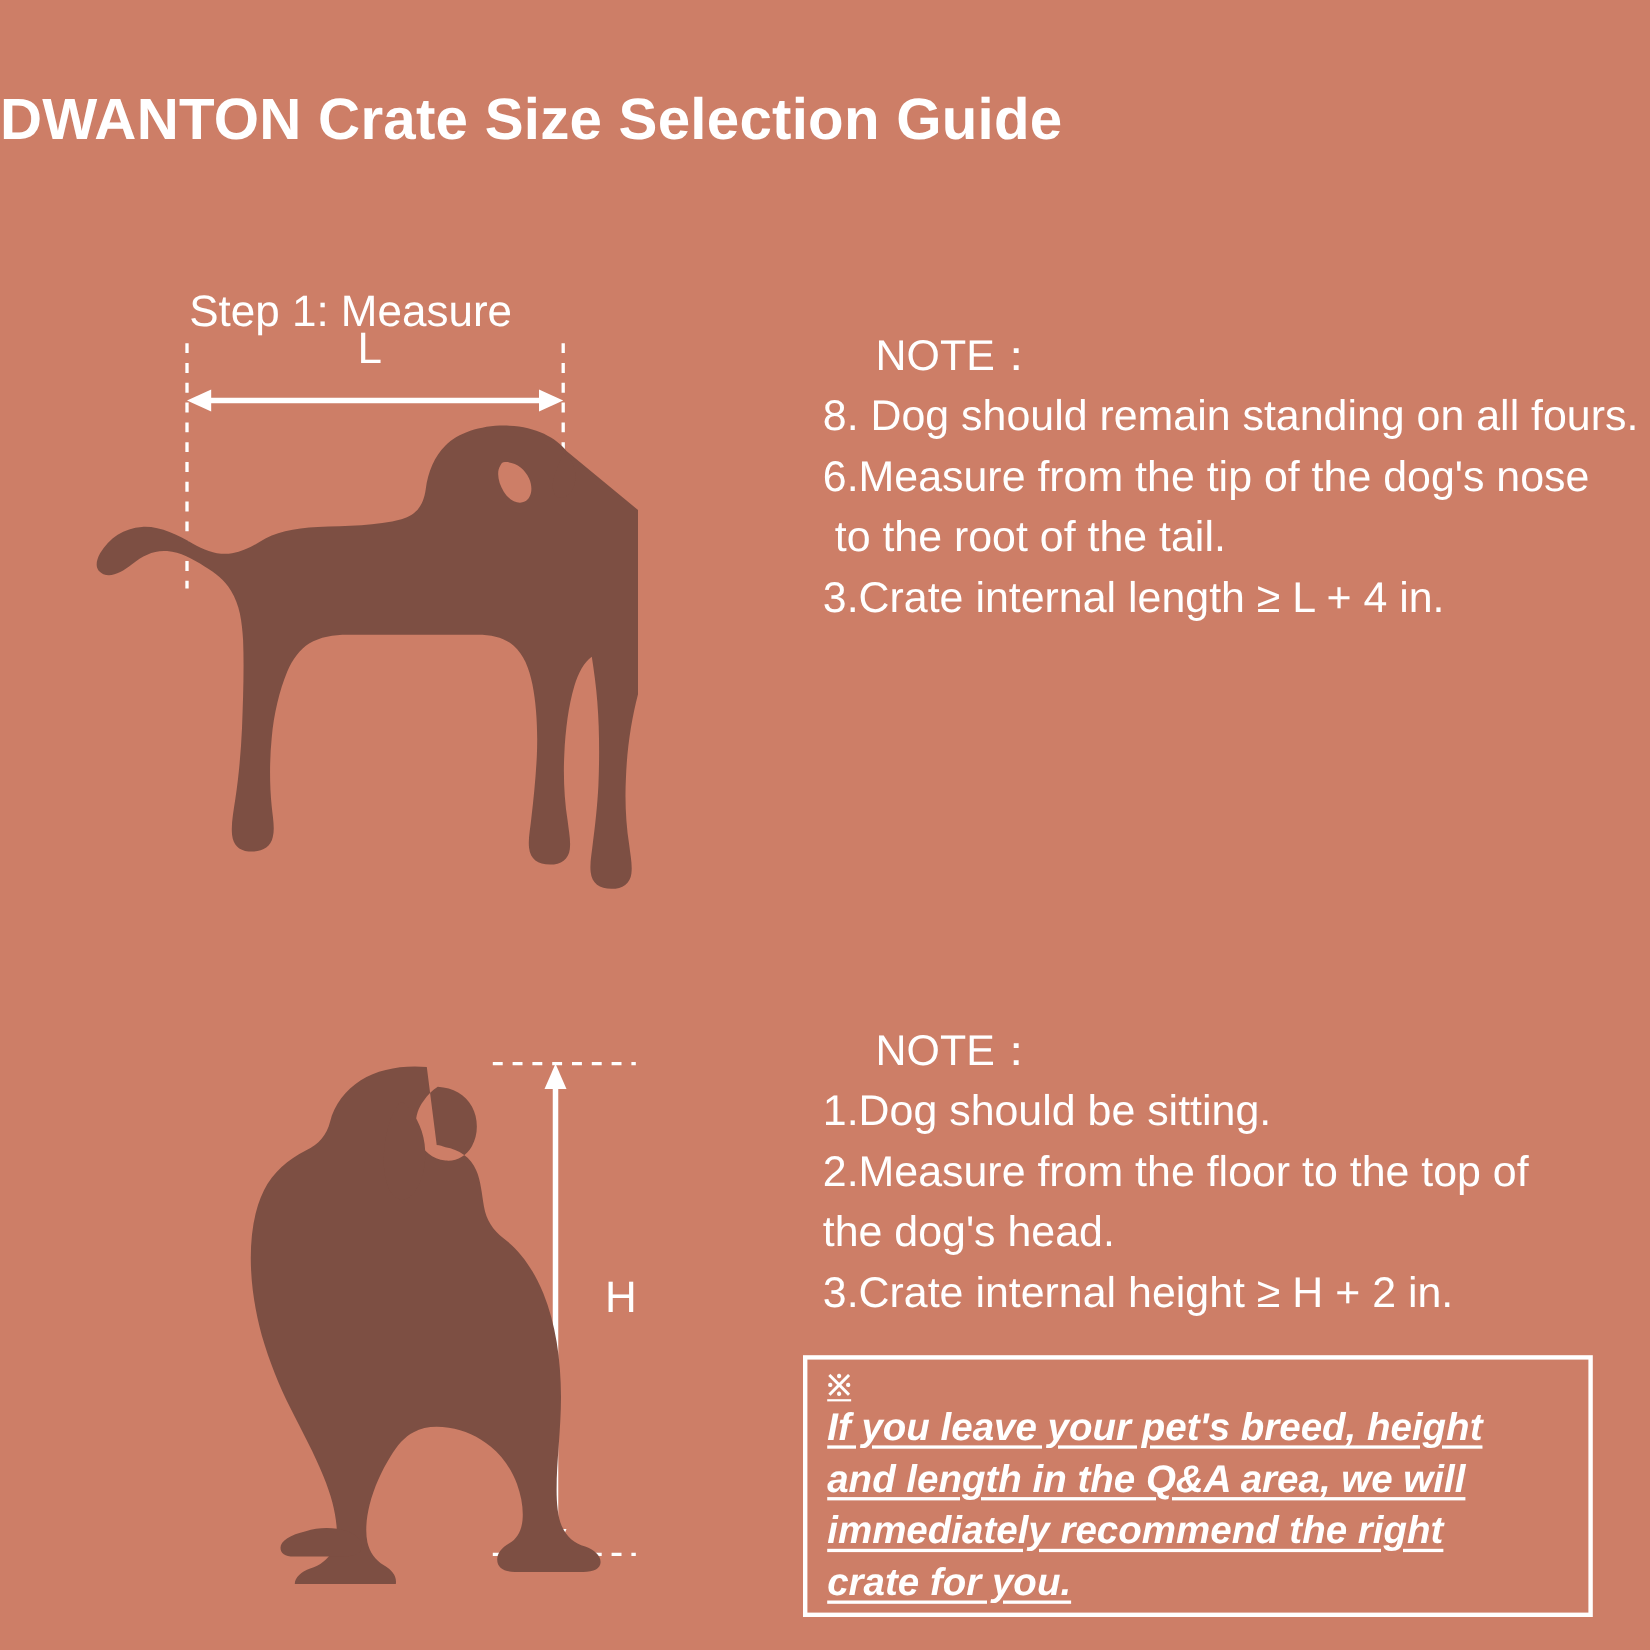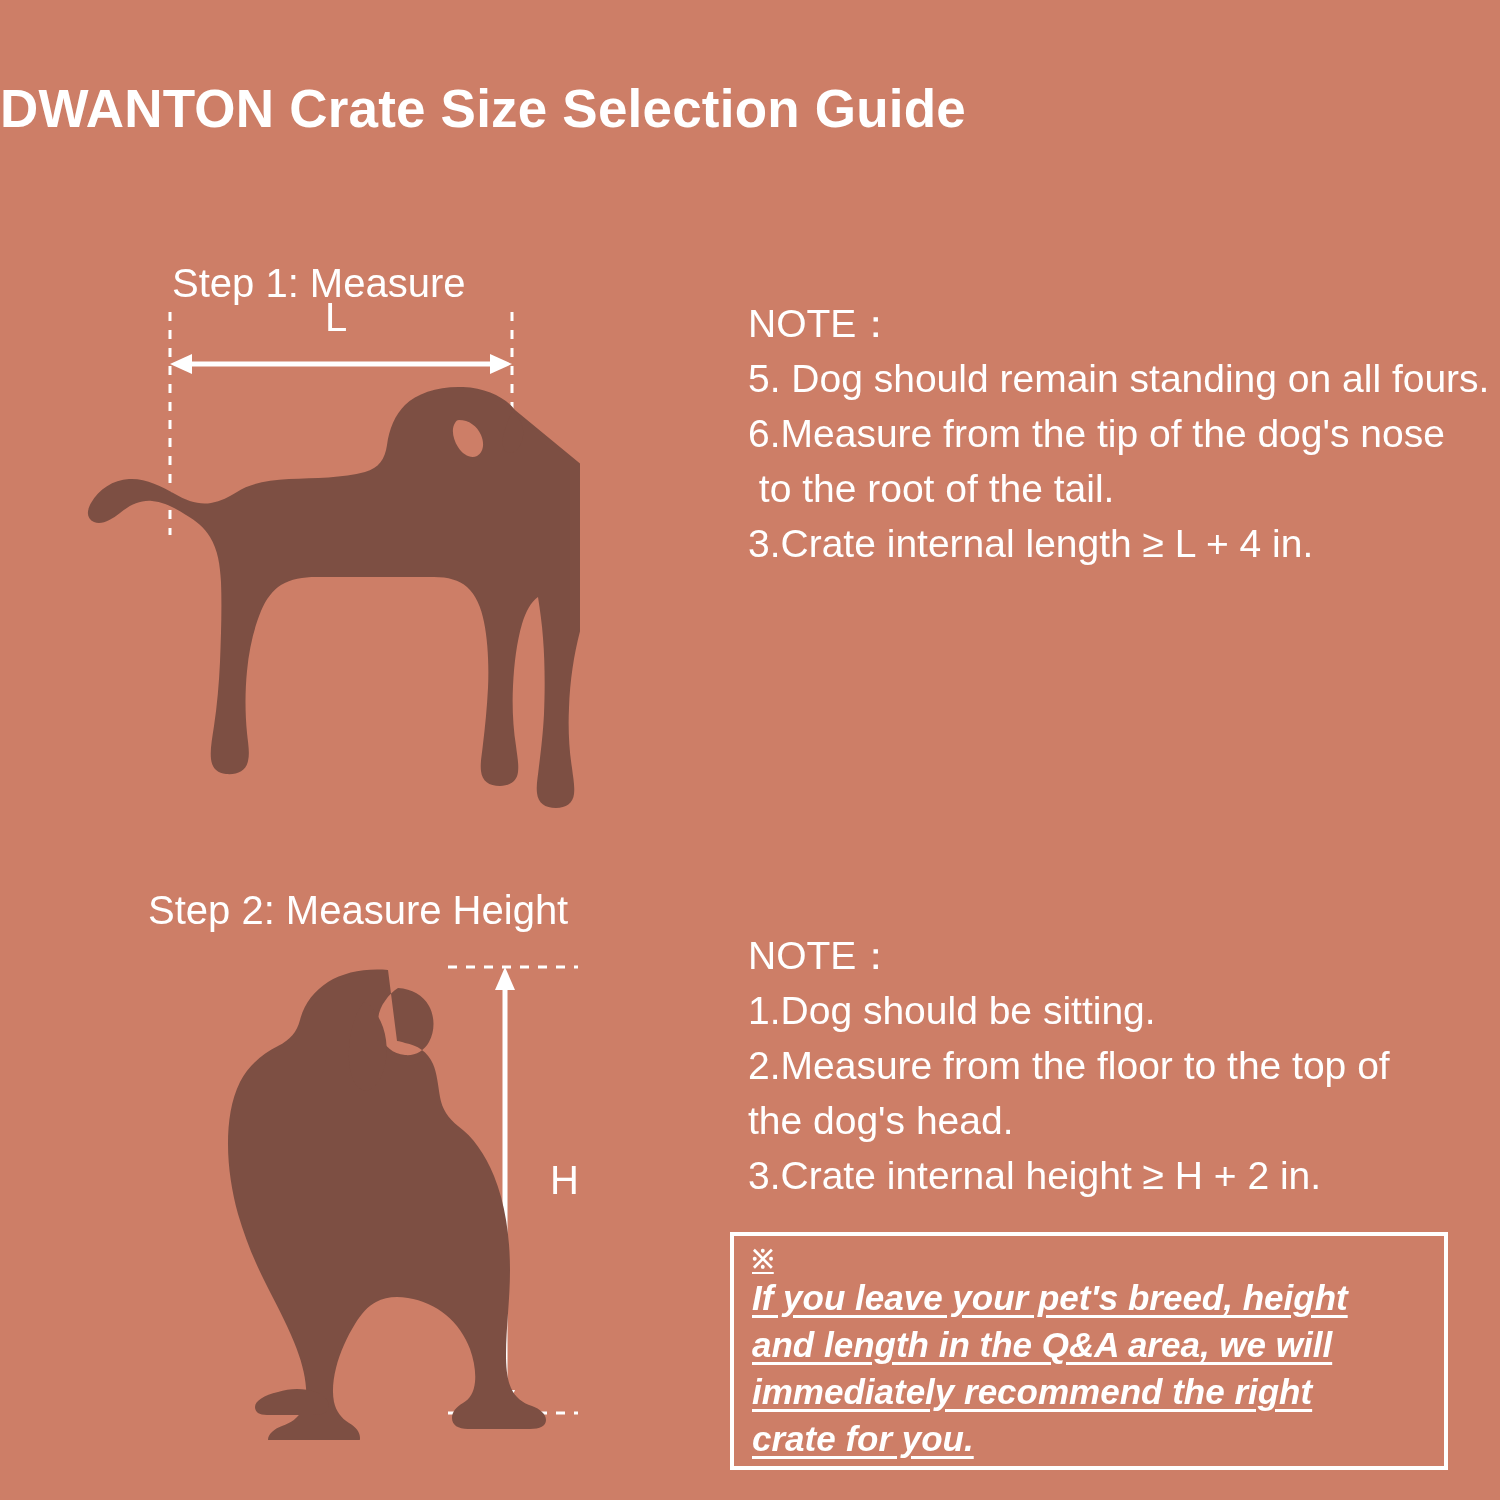--- a/index.html
+++ b/index.html
@@ -53,20 +53,21 @@
     position: absolute;
     top: 296px;
     left: 748px;
     width: 720px;
     font-size: 39px;
     line-height: 55px;
     color: #ffffff;
   }
   .note-head {
     display: block;
+    margin-left: 48px;
   }
   .note1 .line, .note2 .line {
     display: block;
     white-space: pre;
   }
 
   
   .step2-label {
     position: absolute;
     top: 888px;
@@ -222,27 +223,26 @@
         c-4,3 -9,2 -11,-2
         c-3,-6 -1,-15 2,-22
         c2,-6 4,-11 6,-15
         z"></path>
     </svg>
     <div class="dim-letter" style="left:265px; top:-5px;">L</div>
   </div>
 
   <div class="note1">
     <span class="note-head">NOTE：</span>
-    <span class="line">5. Dog should remain standing on all fours.</span>
+    <span class="line">8. Dog should remain standing on all fours.</span>
     <span class="line">6.Measure from the tip of the dog's nose</span>
     <span class="line"> to the root of the tail.</span>
     <span class="line">3.Crate internal length ≥ L + 4 in.</span>
   </div>
 
-  <div class="step2-label">Step 2: Measure Height</div>
 
   <div class="step2-figure">
     <svg width="500" height="500" viewBox="0 0 500 500" xmlns="http://www.w3.org/2000/svg">
 
       <line x1="318" y1="27" x2="448" y2="27" stroke="#ffffff" stroke-width="3" stroke-dasharray="9,9"></line>
 
       <line x1="318" y1="473" x2="448" y2="473" stroke="#ffffff" stroke-width="3" stroke-dasharray="9,9"></line>
 
       <line x1="375" y1="40" x2="375" y2="460" stroke="#ffffff" stroke-width="5"></line>
       <polygon points="375,27 365,50 385,50" fill="#ffffff"></polygon>

